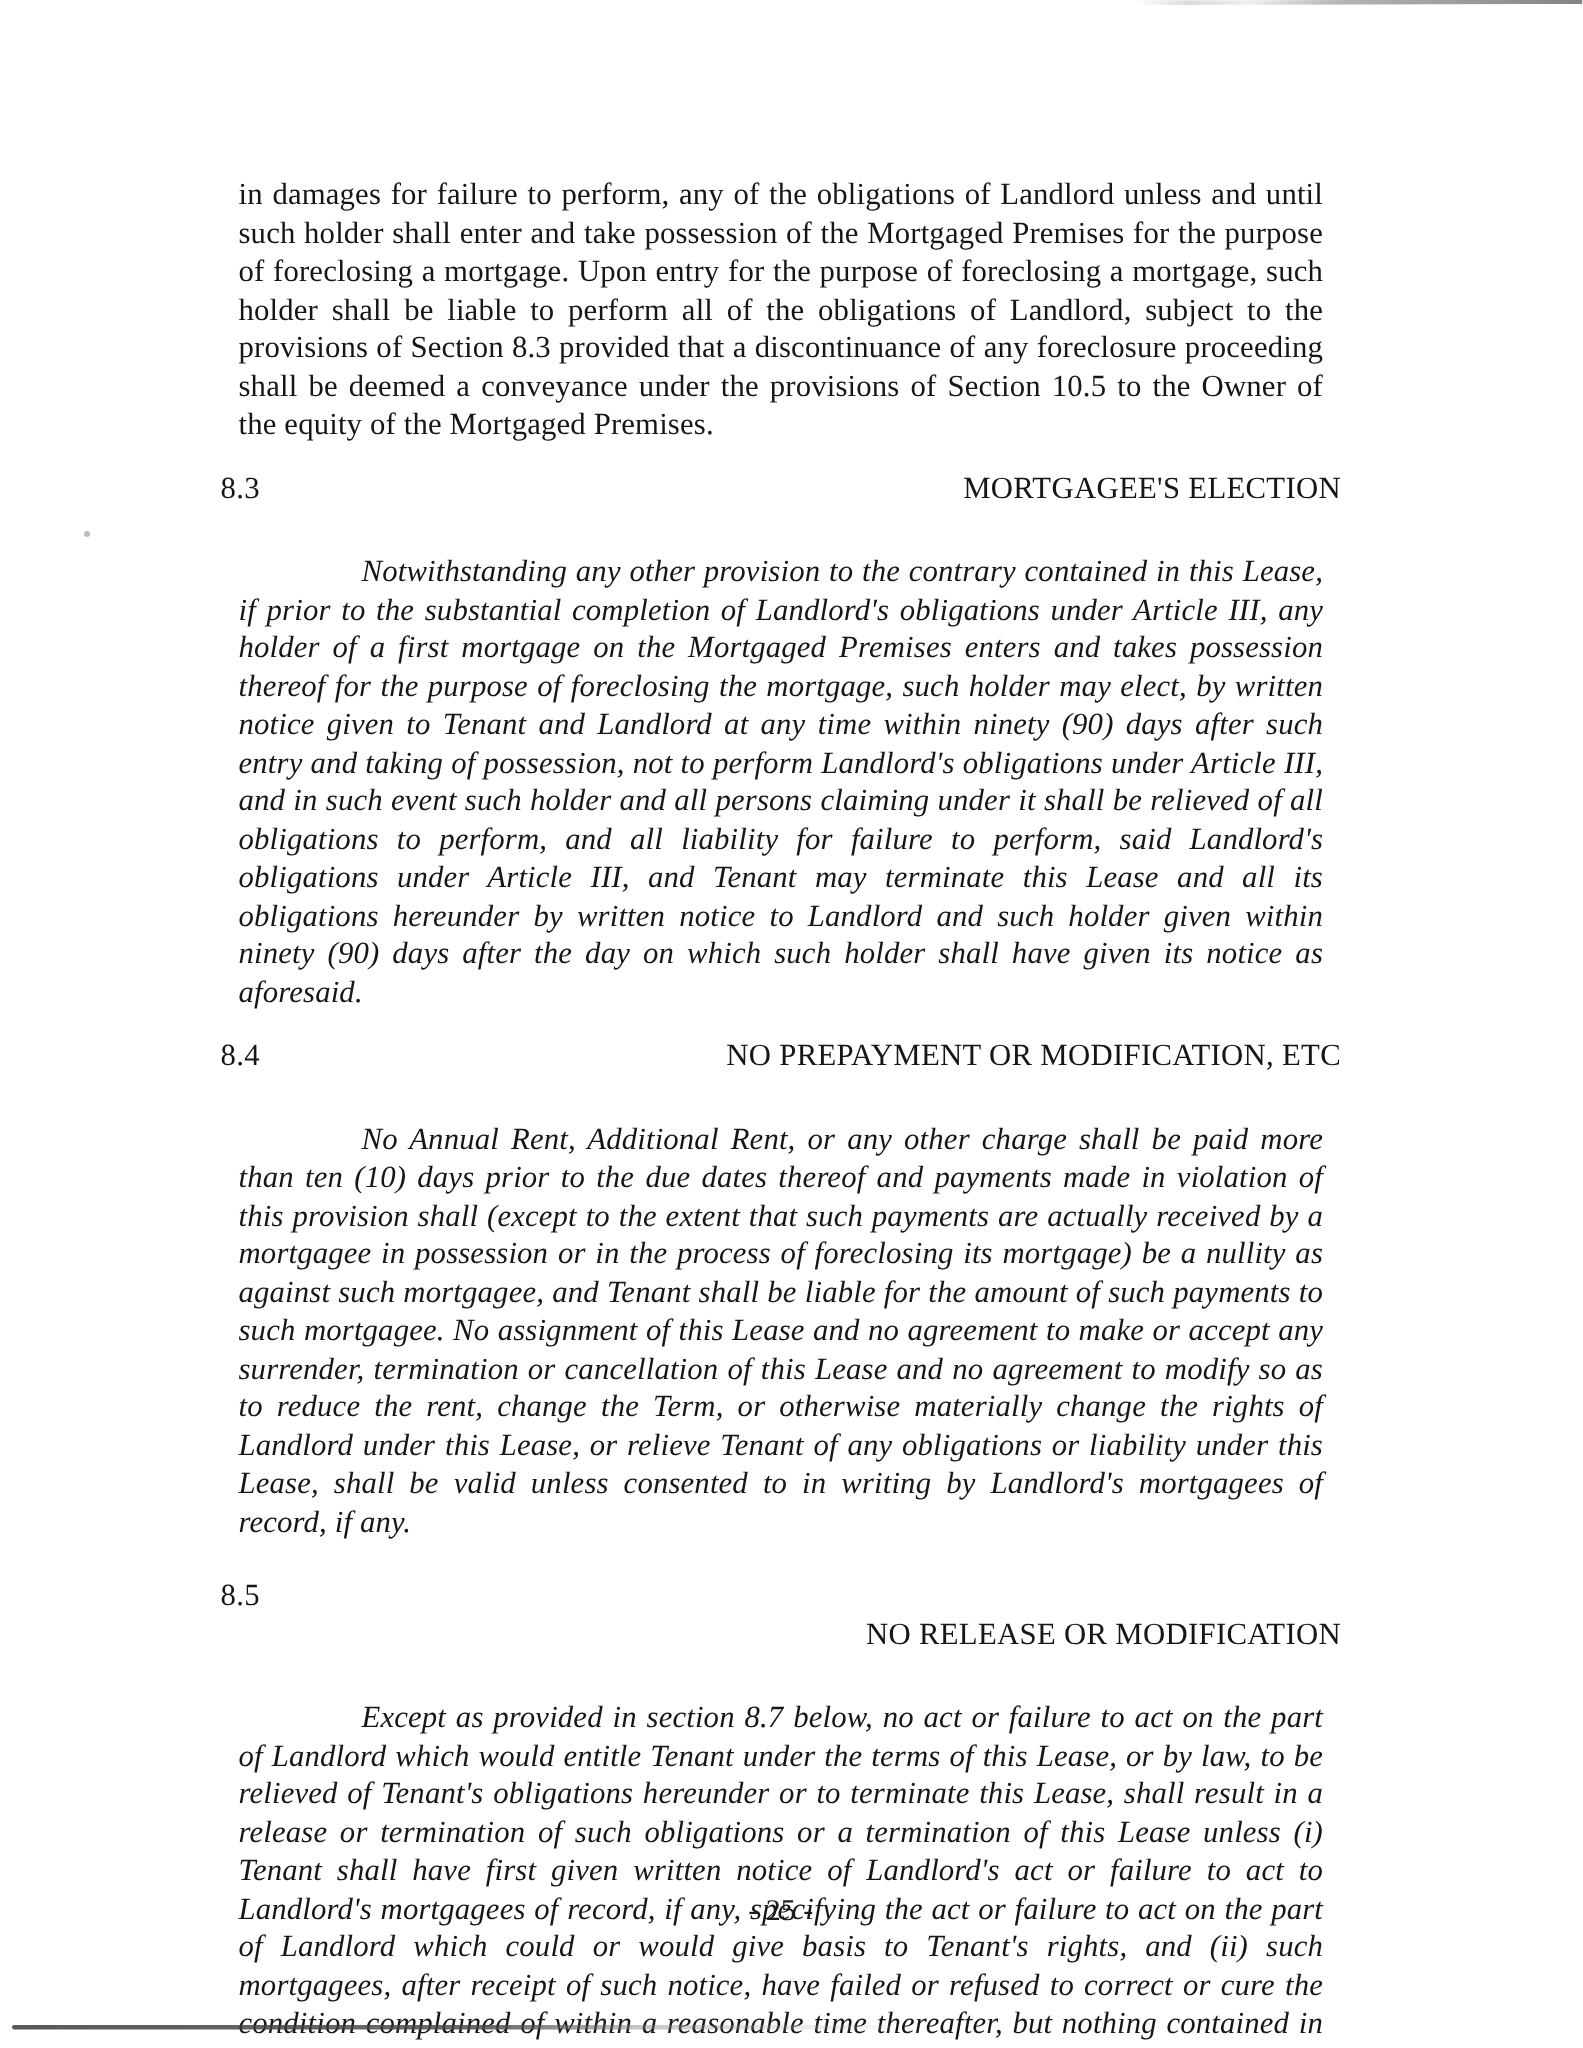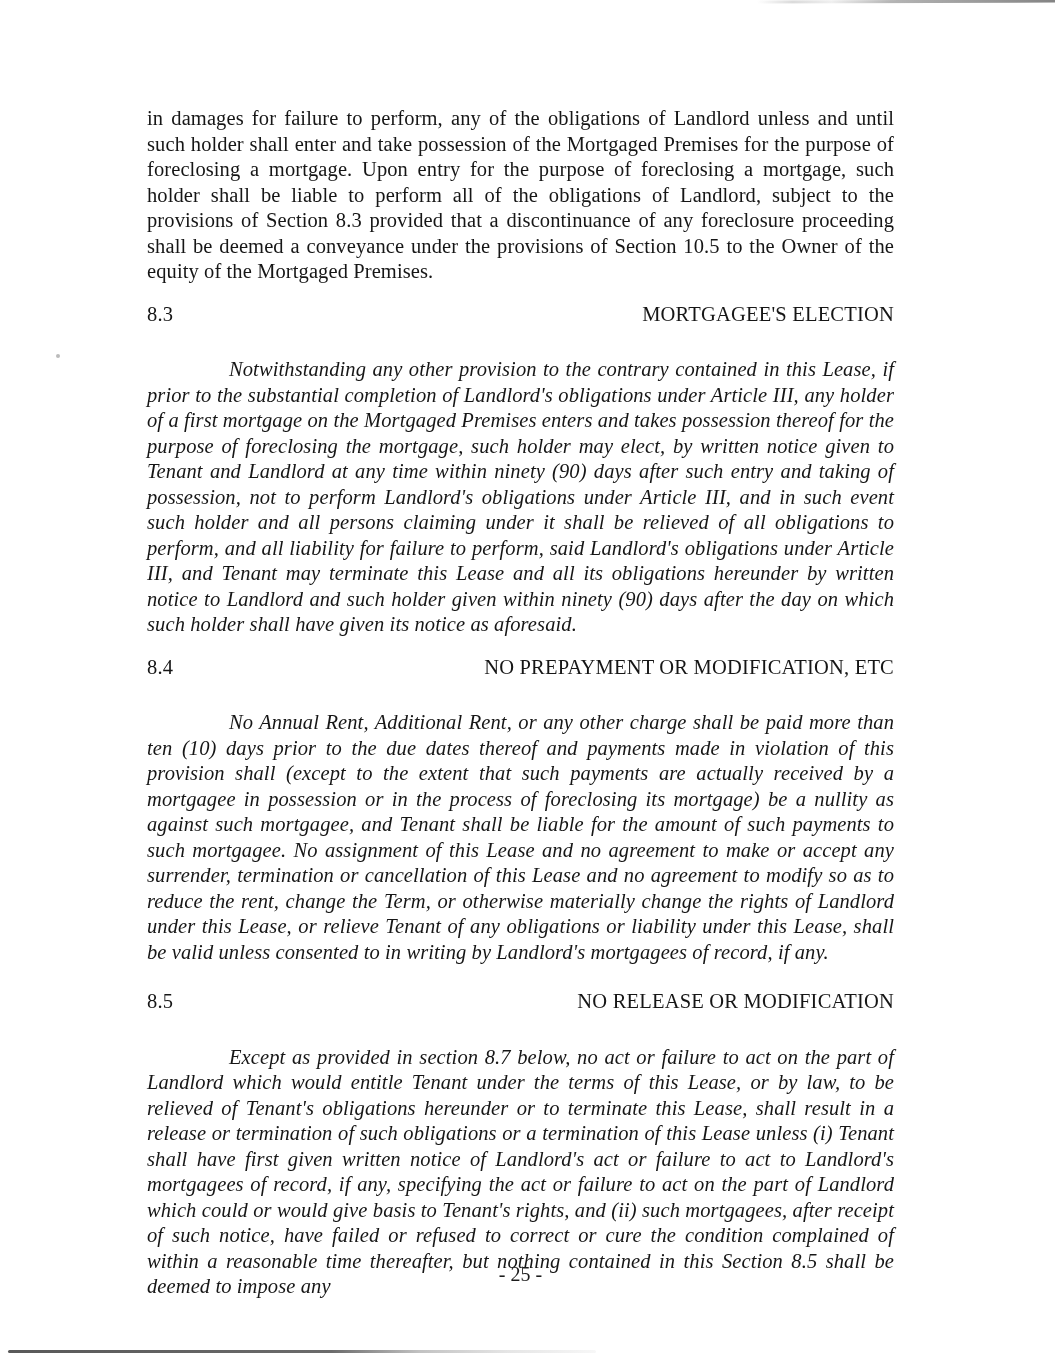--- a/index.html
+++ b/index.html
@@ -18,21 +18,21 @@
     font-size: 20.5px;
     line-height: 25.5px;
   }
   .content {
     position: absolute;
     left: 147px;
     top: 106px;
     width: 747px;
   }
   p.para {
-    margin: 0;
+    margin: 12px;
     text-align: justify;
     letter-spacing: 0.1px;
   }
   p.para.indent {
     text-indent: 82px;
   }
   .heading {
     display: flex;
     font-weight: normal;
     margin-top: 17px;
@@ -45,20 +45,21 @@
   .heading .title {
     flex: 1;
     text-align: right;
   }
   .para.after-heading {
     margin-top: 30px;
     font-style: italic;
   }
   .heading.spaced {
     margin-top: 24px;
+    flex-direction: column;
   }
   .page-number {
     position: absolute;
     top: 1262px;
     left: 147px;
     width: 747px;
     text-align: center;
     font-size: 20px;
     color: #1c1c1c;
   }

